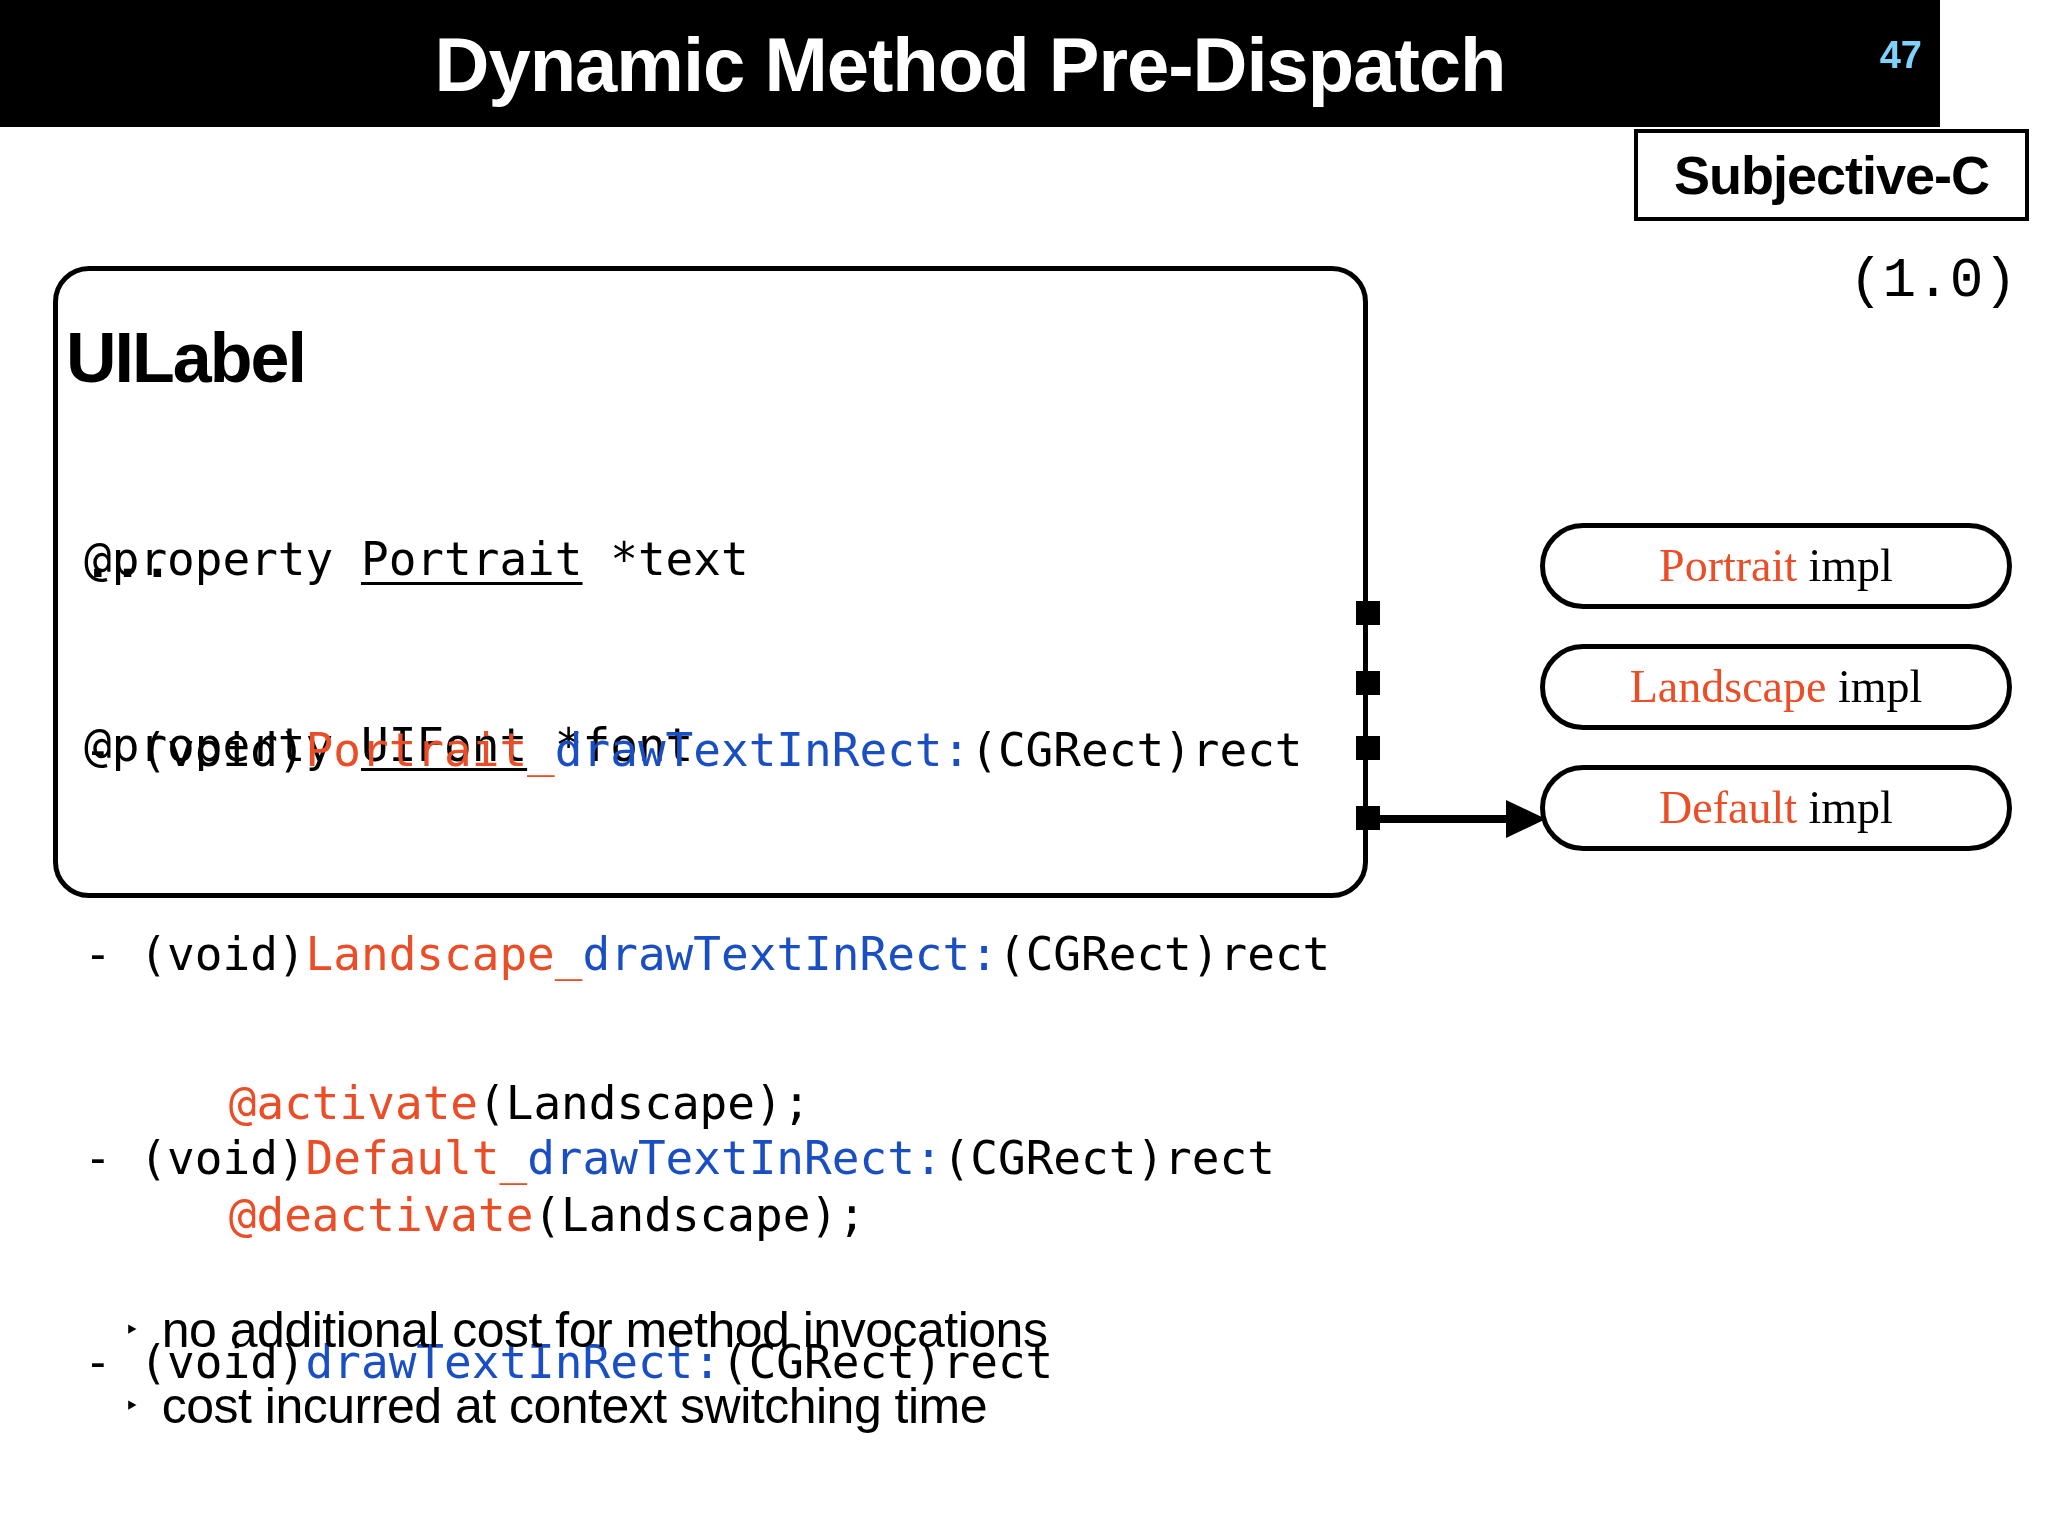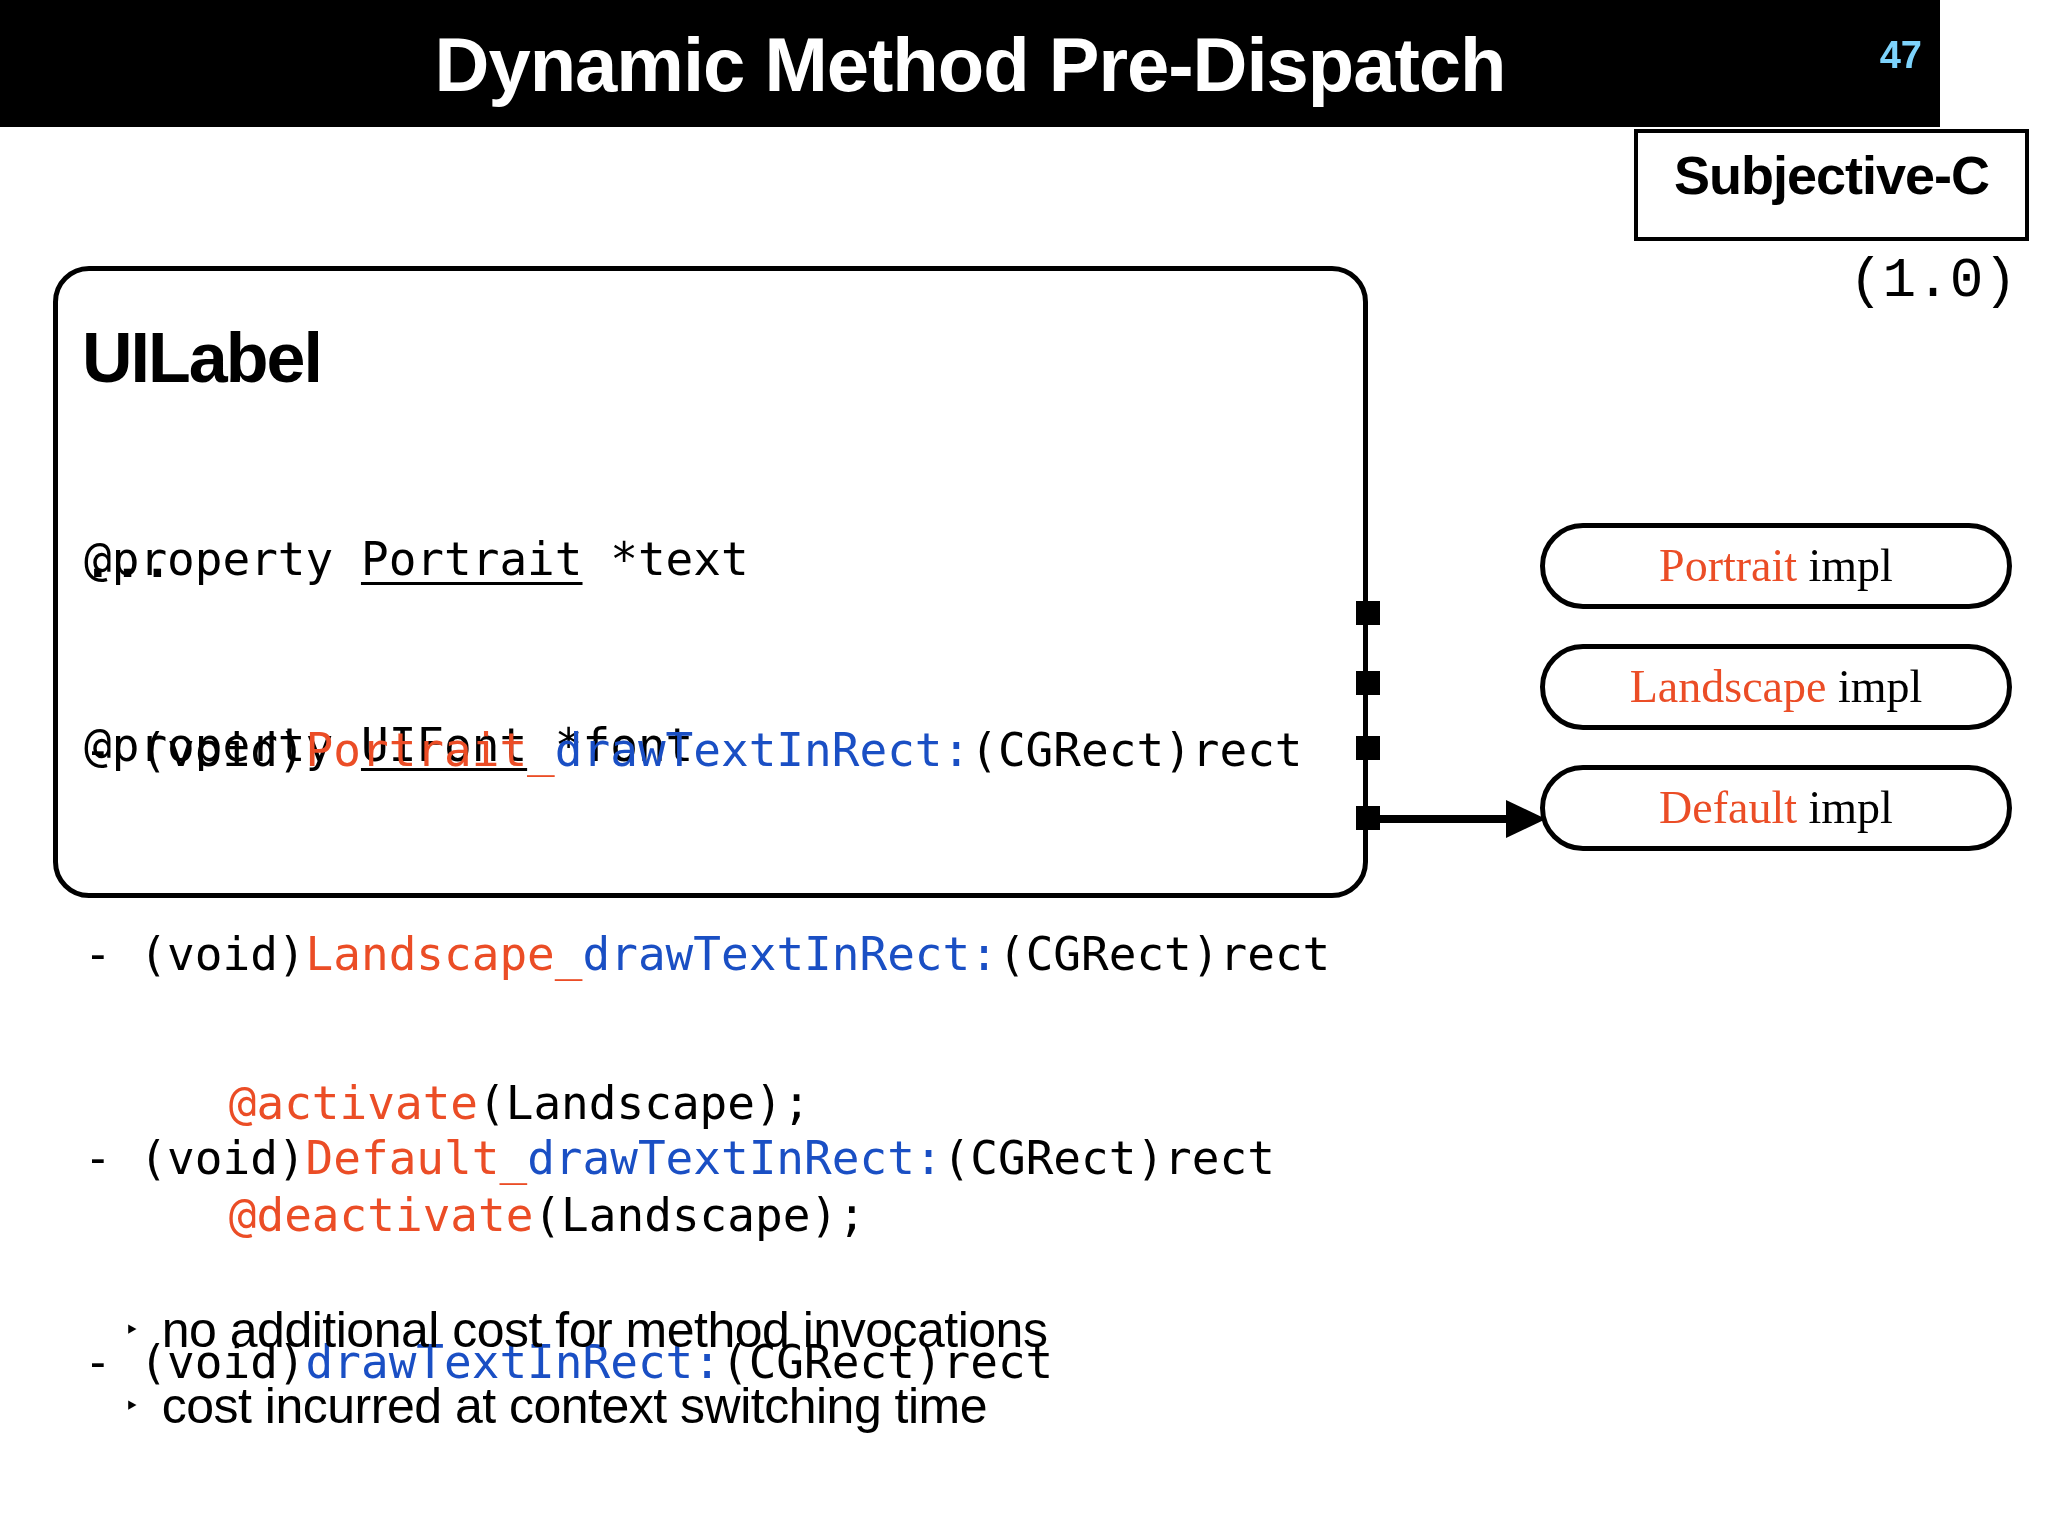--- a/index.html
+++ b/index.html
@@ -13,29 +13,29 @@
        font-family:"Liberation Sans",sans-serif;color:var(--ink);}
   .slide{position:absolute;inset:0;background:#ffffff;}
 
   
   .titlebar{position:absolute;left:0;top:0;width:1940px;height:127px;background:var(--ink);}
   .titlebar h1{position:absolute;left:0;top:0;width:100%;line-height:129px;
                text-align:center;color:#ffffff;font-size:76px;font-weight:bold;letter-spacing:-1px;}
   .pagenum{position:absolute;top:36px;right:18px;color:#7dd3fc;font-size:38px;font-weight:bold;line-height:1;}
 
   
-  .badge{position:absolute;top:129px;right:19px;height:112px;border:4px solid var(--ink);
+  .badge{position:absolute;top:129px;right:19px;height:92px;border:4px solid var(--ink);
          background:#ffffff;padding:0 36px;}
   .badge span{font-size:54px;font-weight:bold;line-height:84px;letter-spacing:-1px;}
   .version{position:absolute;top:253px;right:31px;font-size:56px;line-height:1;font-family:Liberation Mono, monospace;}
 
   
   .uilabel-box{position:absolute;left:53px;top:266px;width:1315px;height:632px;
                border:5px solid var(--ink);border-radius:36px;background:#ffffff;}
-  .classname{position:absolute;left:24px;top:47px;font-size:70px;font-weight:bold;letter-spacing:-2px;}
+  .classname{position:absolute;left:8px;top:47px;font-size:70px;font-weight:bold;letter-spacing:-2px;}
   .code{font-family:"DejaVu Sans Mono","Liberation Mono",monospace;font-size:46px;white-space:pre;}
   .props{position:absolute;left:26px;top:133px;line-height:62px;}
   .utype{text-decoration:underline;text-decoration-thickness:3px;text-underline-offset:7px;}
   .ellipsis-line{position:absolute;left:26px;top:259px;line-height:62px;font-weight:bold;letter-spacing:2px;}
   .methods{position:absolute;left:26px;top:309px;line-height:68px;}
   .tok-cat{color:var(--orange);}
   .tok-sel{color:var(--blue);}
 
   
   .sq{position:absolute;width:24px;height:24px;background:var(--ink);left:1356px;}

